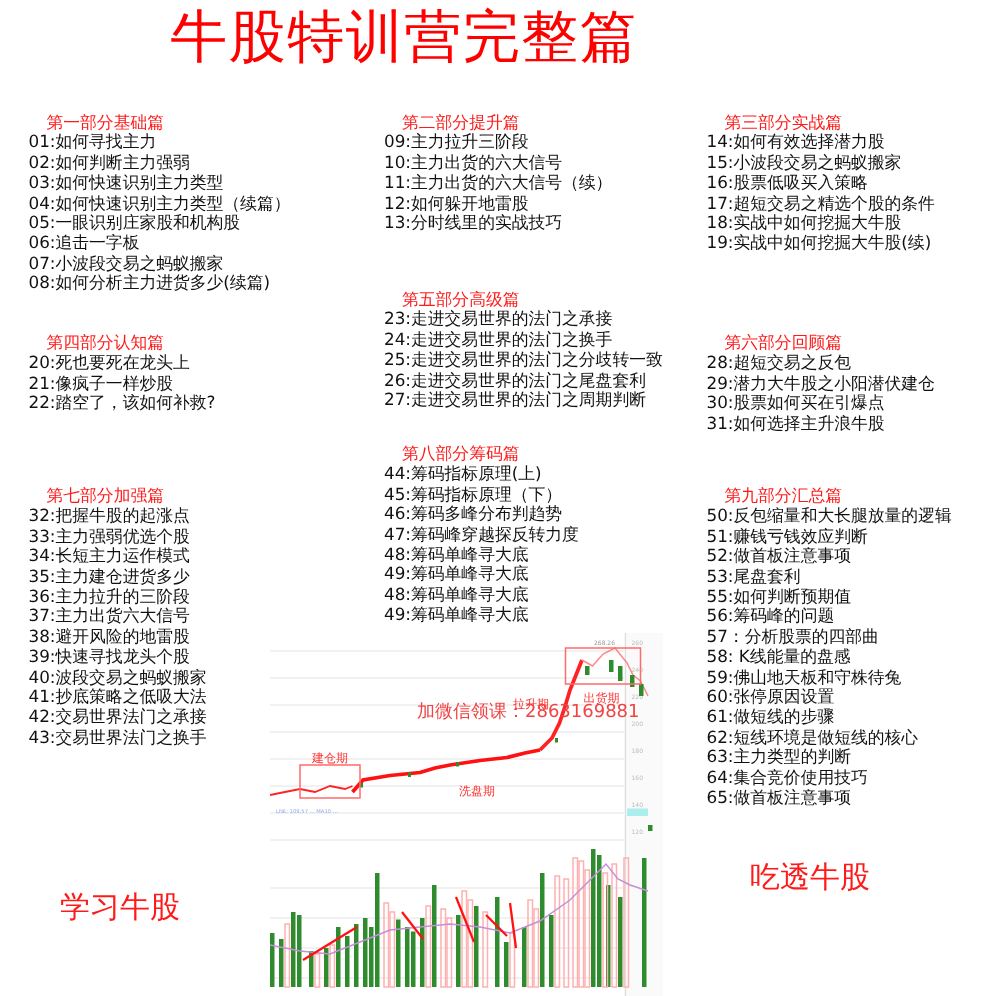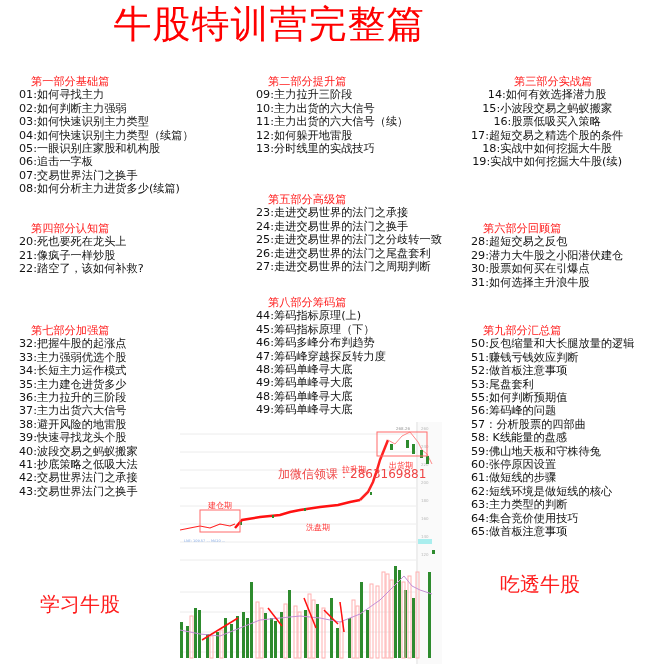--- a/index.html
+++ b/index.html
@@ -18,34 +18,34 @@
 <div class="title">牛股特训营完整篇</div>
 
 <div class="sec" style="left:19px;top:75px;">
   <span class="it h">第一部分基础篇</span>
   <span class="it">01:如何寻找主力</span>
   <span class="it">02:如何判断主力强弱</span>
   <span class="it">03:如何快速识别主力类型</span>
   <span class="it">04:如何快速识别主力类型（续篇）</span>
   <span class="it">05:一眼识别庄家股和机构股</span>
   <span class="it">06:追击一字板</span>
-  <span class="it">07:交易世界法门之换手</span>
+  <span class="it">07:小波段交易之蚂蚁搬家</span>
   <span class="it">08:如何分析主力进货多少(续篇)</span>
 </div>
 
 <div class="sec" style="left:256px;top:75px;">
   <span class="it h">第二部分提升篇</span>
   <span class="it">09:主力拉升三阶段</span>
   <span class="it">10:主力出货的六大信号</span>
   <span class="it">11:主力出货的六大信号（续）</span>
   <span class="it">12:如何躲开地雷股</span>
   <span class="it">13:分时线里的实战技巧</span>
 </div>
 
-<div class="sec" style="left:471px;top:75px;text-align:center;">
+<div class="sec" style="left:471px;top:75px;">
   <span class="it h">第三部分实战篇</span>
   <span class="it">14:如何有效选择潜力股</span>
   <span class="it">15:小波段交易之蚂蚁搬家</span>
   <span class="it">16:股票低吸买入策略</span>
   <span class="it">17:超短交易之精选个股的条件</span>
   <span class="it">18:实战中如何挖掘大牛股</span>
   <span class="it">19:实战中如何挖掘大牛股(续)</span>
 </div>
 
 <div class="sec" style="left:19px;top:222px;">

